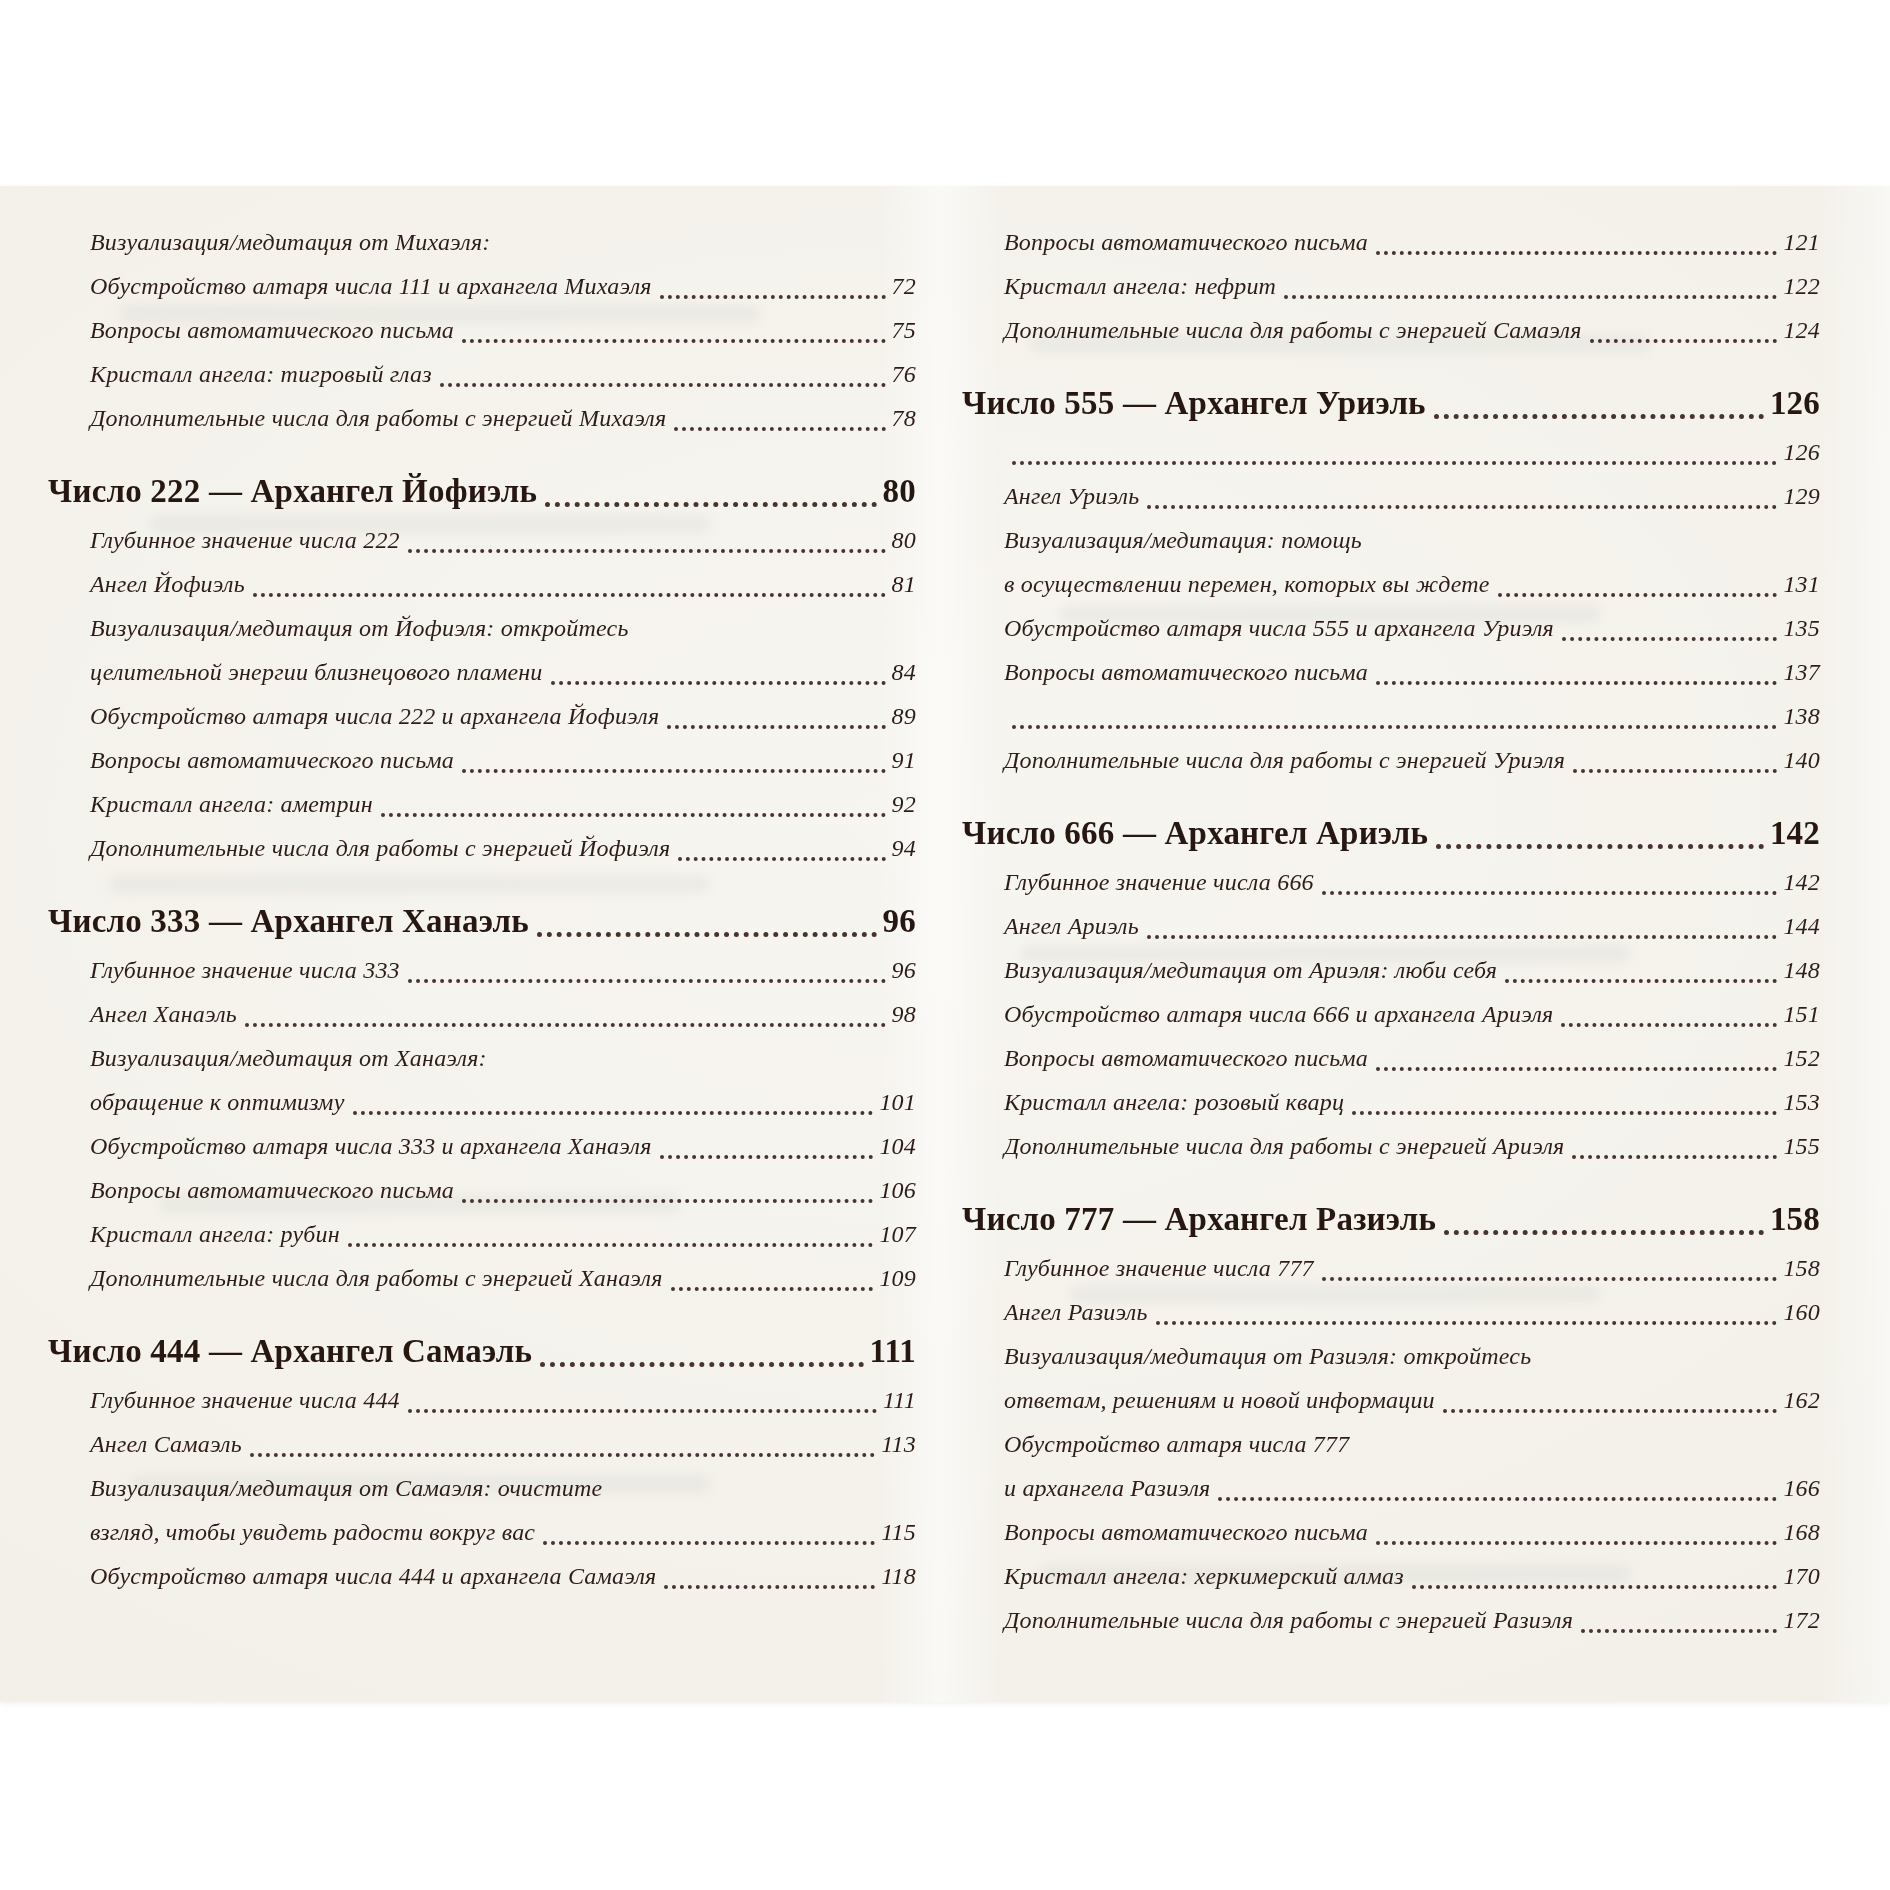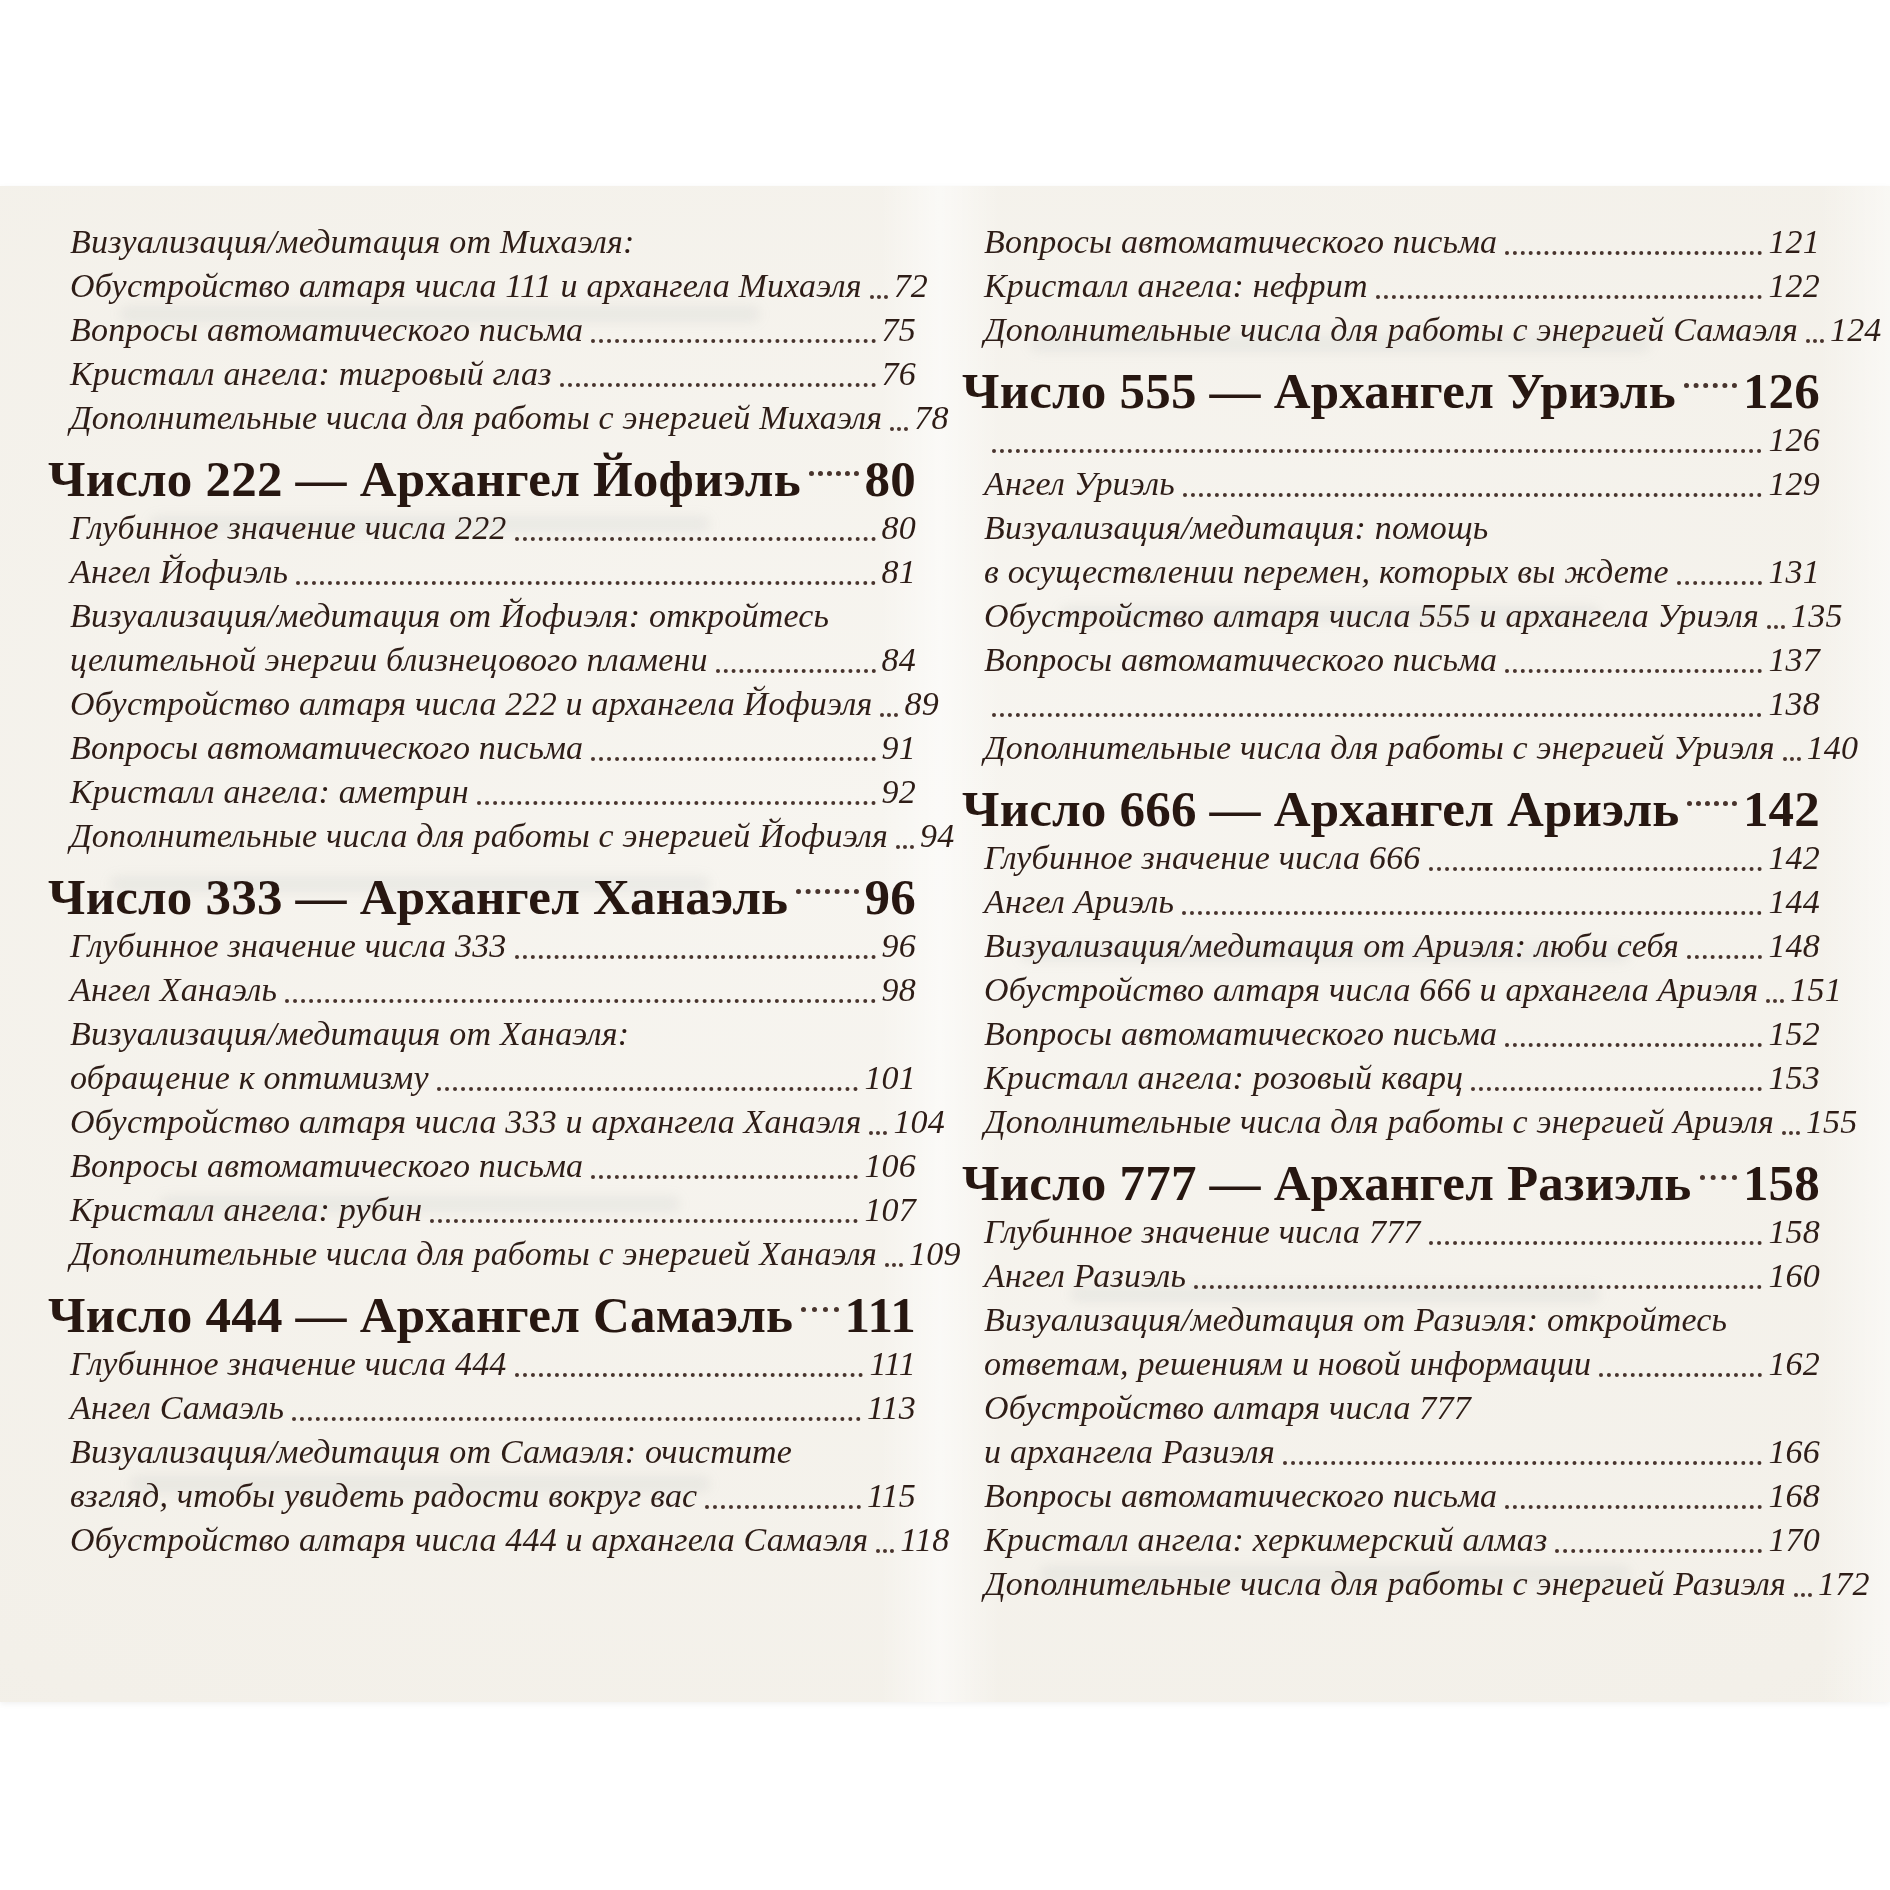--- a/index.html
+++ b/index.html
@@ -36,35 +36,34 @@
     position:absolute;height:16px;border-radius:8px;
     background:rgba(138,150,146,0.10);
     filter:blur(6px);
     pointer-events:none;
   }
   .col{position:absolute;top:34px;}
   .col-left{left:48px;width:868px;}
   .col-right{left:962px;width:858px;}
   .row{display:flex;align-items:flex-end;}
   .entry-row{
-    margin-left:22px;
+    margin-left:42px;
     font-style:italic;
-    font-size:34px;
+    font-size:24px;
     line-height:44px;
     letter-spacing:0.2px;
   }
   .header-row{
     font-style:normal;
     font-weight:700;
-    font-size:51px;
+    font-size:33px;
     line-height:54px;
-    margin-top:12px;
+    margin-top:24px;
     letter-spacing:0.2px;
     color:#271711;
-    align-items:center;
   }
   .title{white-space:nowrap;}
   .leader{
     flex:1 1 auto;
     min-width:18px;
     border-bottom:4px dotted #3a241d;
     margin:0 6px 9px 8px;
     opacity:0.92;
   }
   .header-row .leader{

